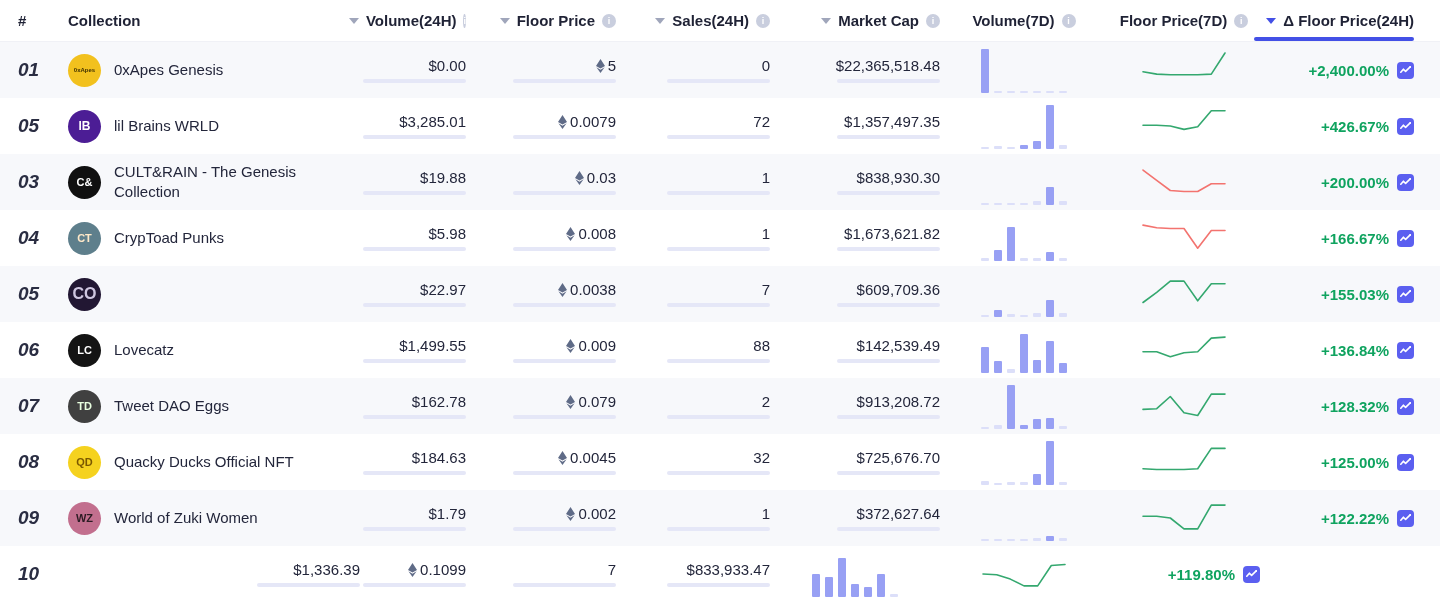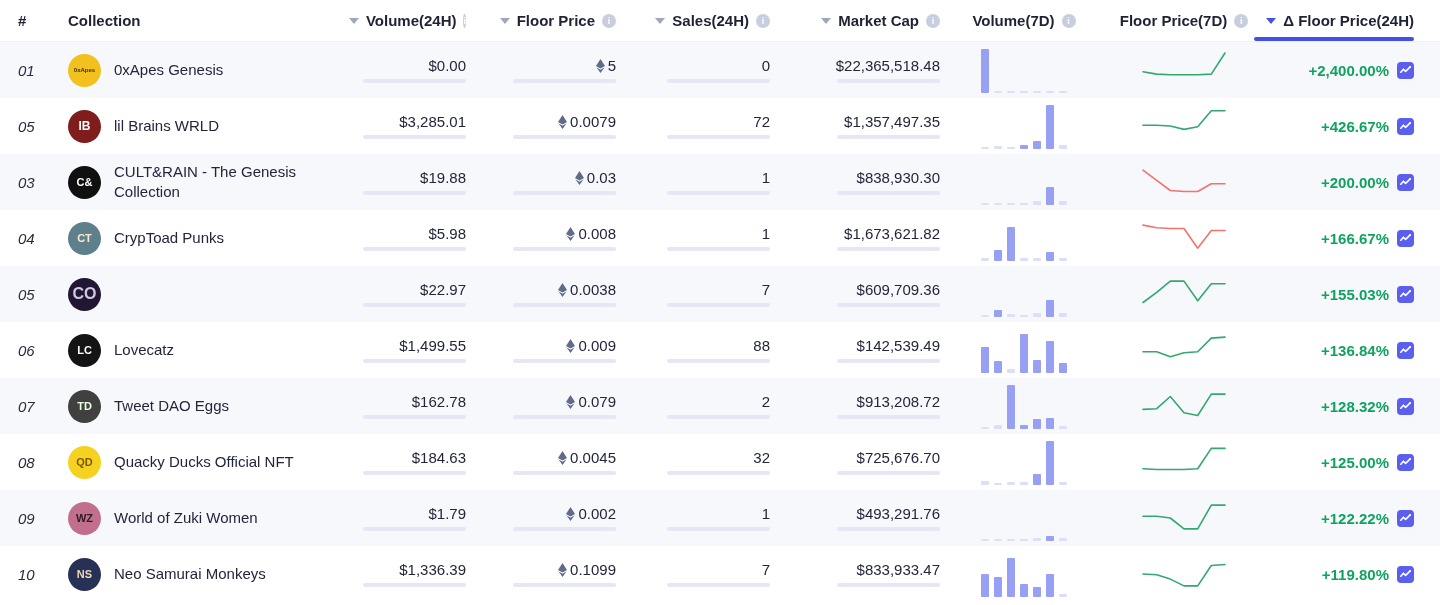--- a/index.html
+++ b/index.html
@@ -13,21 +13,21 @@
   .h-right{justify-content:flex-end;}
   .h-center{justify-content:center;}
   .sort-arrow{width:0;height:0;border-left:5px solid transparent;border-right:5px solid transparent;border-top:6px solid #a0a6bb;display:inline-block;}
   .sort-arrow.active{border-top-color:#4350e6;}
   .info-icon{width:14px;height:14px;border-radius:50%;background:#c9cede;color:#fff;font-size:9px;font-weight:700;display:inline-flex;align-items:center;justify-content:center;font-style:normal;}
   .info-icon::before{content:"i";}
   .active-underline{position:absolute;bottom:0;right:0;width:160px;height:4px;border-radius:3px;background:#4350e6;}
   
   .row{height:56px;background:#fff;cursor:pointer;}
   .row:nth-child(odd){background:#f7f8fb;}
-  .rank{font-style:italic;font-weight:400;font-size:15px;color:#2a2d42;}
+  .rank{font-style:italic;font-weight:700;font-size:19px;color:#2a2d42;}
   .coll{display:flex;align-items:center;gap:13px;}
   .avatar{width:33px;height:33px;border-radius:50%;display:flex;align-items:center;justify-content:center;font-weight:700;flex:0 0 33px;}
   .cname{font-size:15px;color:#23263b;line-height:1.35;max-width:200px;}
   .vcell{display:flex;flex-direction:column;align-items:flex-end;}
   .vtext{font-size:15px;color:#23263b;display:flex;align-items:center;gap:3px;}
   .track{width:103px;height:4px;border-radius:2px;background:#e5e7f7;margin-top:5px;overflow:hidden;}
   .fill{height:4px;border-radius:2px;background:#7b84ee;}
   .ccell{display:flex;justify-content:center;}
   .barchart{display:flex;align-items:flex-end;gap:5px;height:46px;}
   .bar{width:8px;border-radius:1px;}
@@ -134,21 +134,21 @@
               <polyline points="0.8,6.2 3.4,3.2 5.6,5.4 10.2,0.9" fill="none" stroke="#ffffff" stroke-width="1.6" stroke-linecap="round" stroke-linejoin="round"></polyline>
               <circle cx="10.2" cy="0.9" r="0.9" fill="#fff"></circle>
             </svg>
       </span>
     </div>
   </div>
 
   <div class="grid row">
     <div class="rank">05</div>
     <div class="coll">
-      <div class="avatar" style="background: #7f1d1d; color: rgb(255, 255, 255); font-size: 12px;">lB</div>
+      <div class="avatar" style="background: #4c1d95; color: rgb(255, 255, 255); font-size: 12px;">lB</div>
       <div class="cname">lil Brains WRLD</div>
     </div>
     <div class="vcell">
       <span class="vtext">$3,285.01</span>
       <span class="track"><span class="fill" style="width: 6px;"></span></span>
     </div>
     <div class="vcell">
       <span class="vtext">
         <svg class="eth" width="9" height="14" viewBox="0 0 9 14">
               <path d="M4.5 0 L9 7 L4.5 9.6 L0 7 Z M4.5 10.7 L8.6 8.2 L4.5 14 L0.4 8.2 Z" fill="#5f6b87"></path>
@@ -532,21 +532,21 @@
             </svg>
         <span>0.002</span>
       </span>
       <span class="track"><span class="fill" style="width: 2px;"></span></span>
     </div>
     <div class="vcell">
       <span class="vtext">1</span>
       <span class="track"><span class="fill" style="width: 3px;"></span></span>
     </div>
     <div class="vcell">
-      <span class="vtext">$493,291.76</span>
+      <span class="vtext">$372,627.64</span>
       <span class="track"><span class="fill" style="width: 3px;"></span></span>
     </div>
     <div class="ccell">
       <div class="barchart">
             <span class="bar" style="height: 2px; background: rgb(220, 223, 249);"></span>
             <span class="bar" style="height: 2px; background: rgb(220, 223, 249);"></span>
             <span class="bar" style="height: 2.2px; background: rgb(220, 223, 249);"></span>
             <span class="bar" style="height: 2.2px; background: rgb(220, 223, 249);"></span>
             <span class="bar" style="height: 2.64px; background: rgb(220, 223, 249);"></span>
             <span class="bar" style="height: 5.28px; background: rgb(152, 160, 244);"></span>
@@ -564,24 +564,20 @@
         <svg width="11" height="9" viewBox="0 0 11 9">
               <polyline points="0.8,6.2 3.4,3.2 5.6,5.4 10.2,0.9" fill="none" stroke="#ffffff" stroke-width="1.6" stroke-linecap="round" stroke-linejoin="round"></polyline>
               <circle cx="10.2" cy="0.9" r="0.9" fill="#fff"></circle>
             </svg>
       </span>
     </div>
   </div>
 
   <div class="grid row">
     <div class="rank">10</div>
-    <div class="coll">
-      <div class="avatar" style="background: rgb(39, 48, 85); color: rgb(240, 217, 184); font-size: 11px;">NS</div>
-      <div class="cname">Neo Samurai Monkeys</div>
-    </div>
     <div class="vcell">
       <span class="vtext">$1,336.39</span>
       <span class="track"><span class="fill" style="width: 5px;"></span></span>
     </div>
     <div class="vcell">
       <span class="vtext">
         <svg class="eth" width="9" height="14" viewBox="0 0 9 14">
               <path d="M4.5 0 L9 7 L4.5 9.6 L0 7 Z M4.5 10.7 L8.6 8.2 L4.5 14 L0.4 8.2 Z" fill="#5f6b87"></path>
             </svg>
         <span>0.1099</span>

